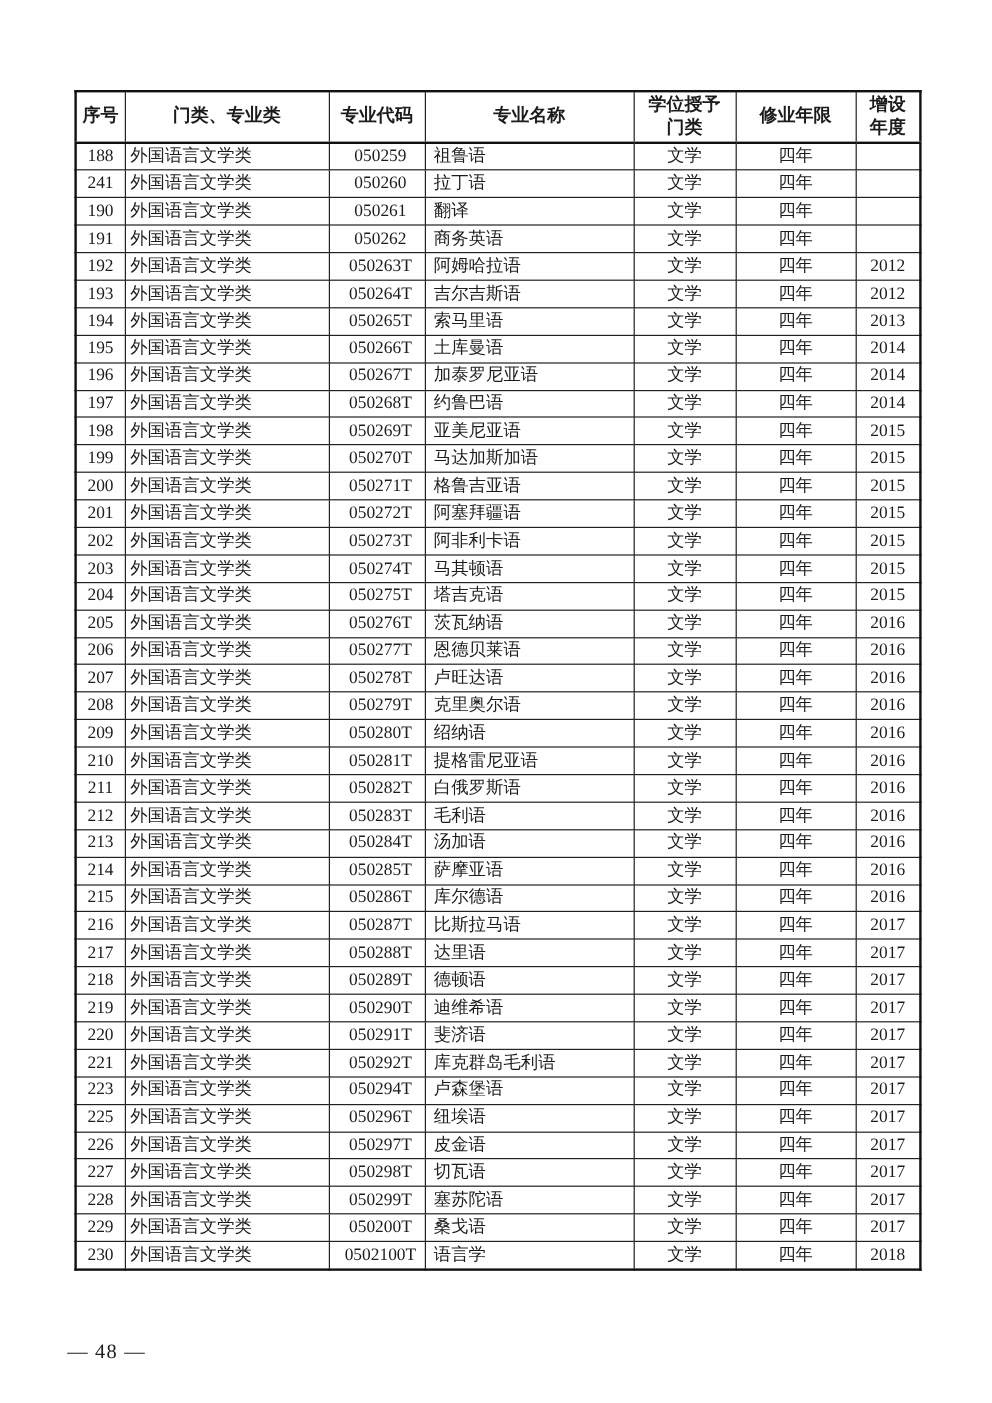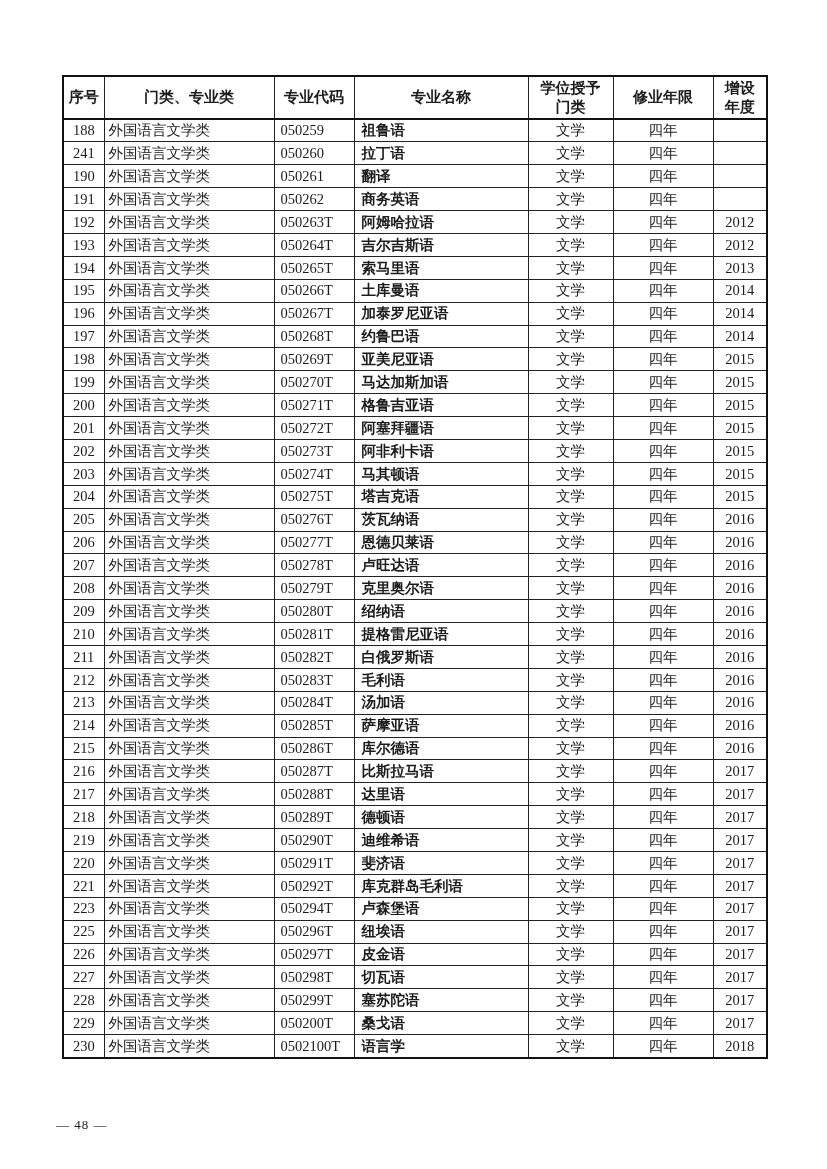--- a/index.html
+++ b/index.html
@@ -39,26 +39,26 @@
     border-bottom-color: #111111;
   }
   .majors-table td {
     height: 22.9px;
     font-size: 14.5px;
     white-space: nowrap;
     line-height: 1;
   }
   td.c0, td.c4, td.c5, td.c6 { text-align: center; }
   td.c1 { padding-left: 4px; text-align: left; }
-  td.c2 { padding-left: 6px; text-align: left; }
-  td.c3 { padding-left: 7px; text-align: left; font-weight: bold; }
+  td.c2 { padding-left: 6px; text-align: center; }
+  td.c3 { padding-left: 7px; text-align: left; }
   .page-footer {
     position: absolute;
     left: 56px; top: 1117px;
-    font-size: 13px;
+    font-size: 17px;
     letter-spacing: 1px;
     color: #1c1c1c;
   }
 </style>
 </head>
 <body>
 
 <div class="page">
   <table class="majors-table">
     <colgroup>

